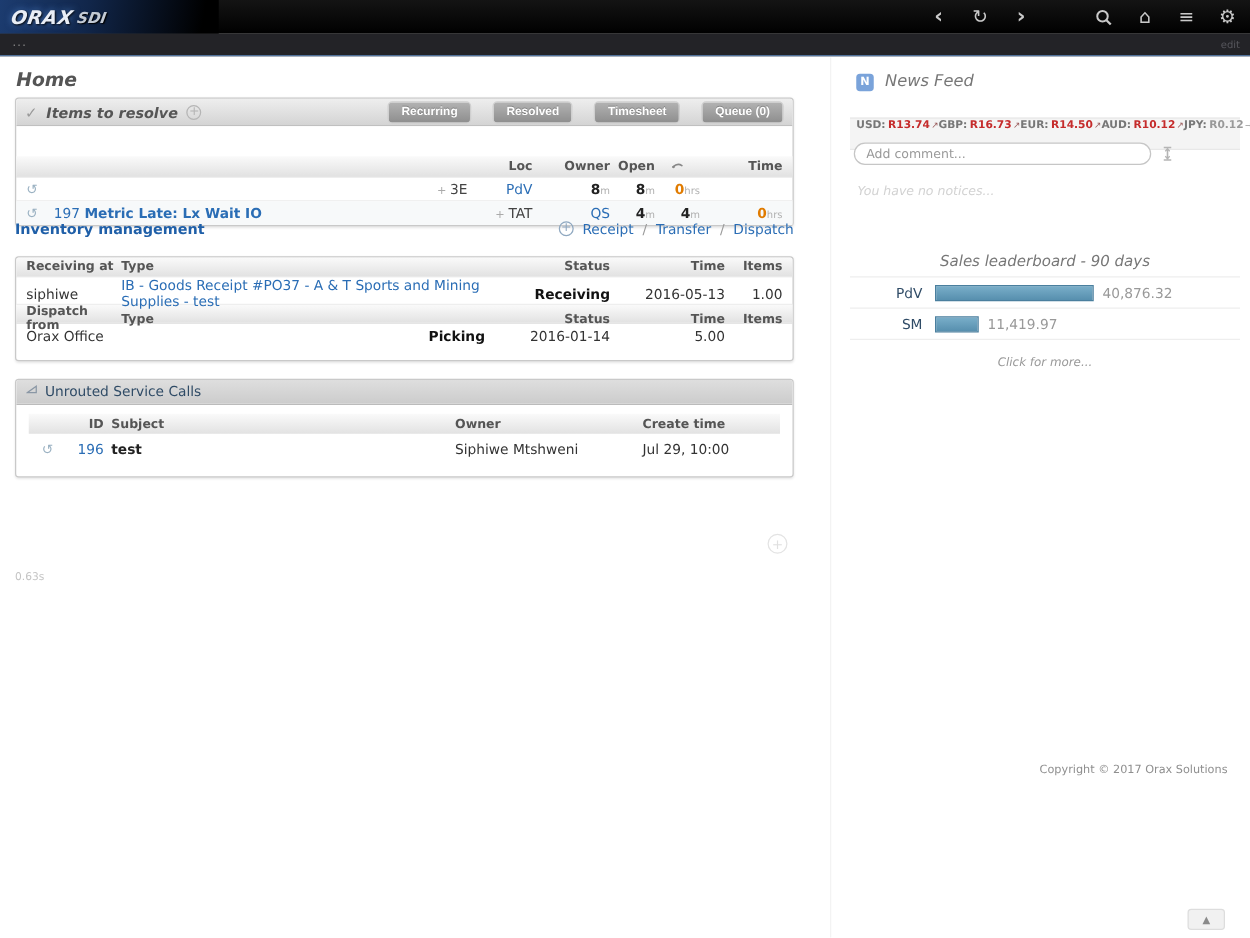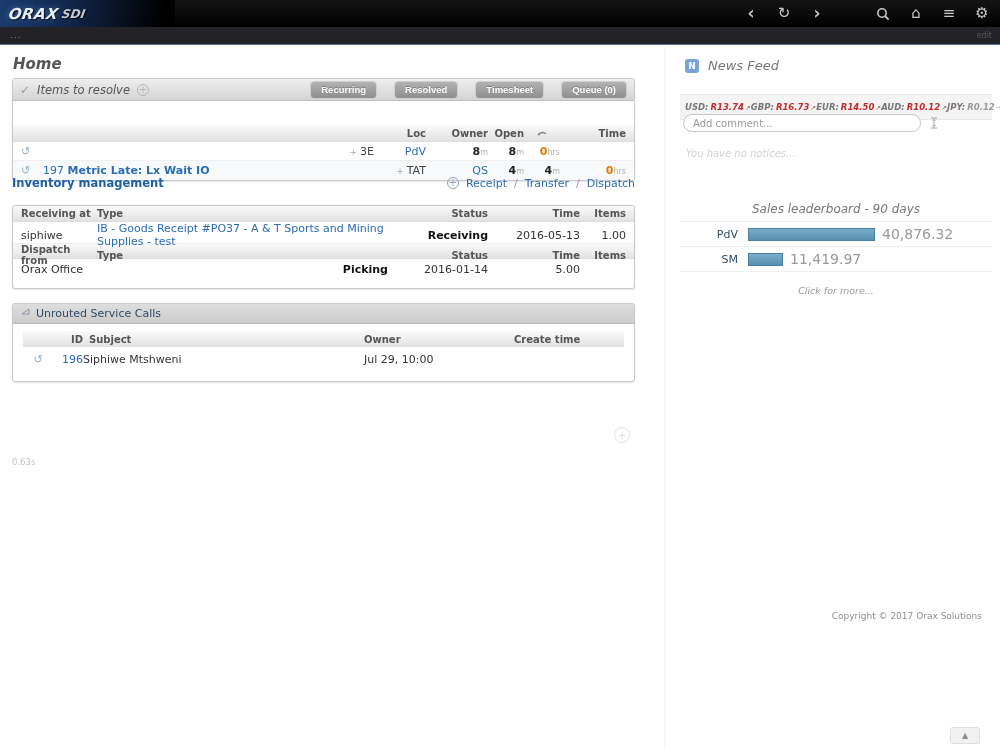--- a/index.html
+++ b/index.html
@@ -37,21 +37,21 @@
     border-bottom:1px solid #c0c0c0; border-radius:2px 2px 0 0;
     display:flex; align-items:center; padding:0 7px; }
   .colhead { background:linear-gradient(#fafafa,#e2e2e2); border-bottom:1px solid #ddd;
     font-weight:bold; color:#555; font-size:10px; }
 
   .page-title { position:absolute; left:13px; top:55px; font-style:italic; font-size:15px; color:#555; }
 
   
   #items-panel { left:12px; top:78px; width:623px; }
   .check-icon { color:#999; font-size:12px; margin-right:7px; }
-  .ir-title { font-style:italic; font-weight:normal; color:#555; font-size:11.5px; }
+  .ir-title { font-style:italic; font-weight:bold; color:#555; font-size:11.5px; }
   .plus-circle { display:inline-flex; align-items:center; justify-content:center;
     width:12px; height:12px; border:1px solid #b5b5b5; border-radius:50%;
     color:#b5b5b5; font-size:10px; margin-left:7px; cursor:pointer; line-height:1; }
   .pill { margin-left:0; padding:2px 10px 3px; font-size:9.5px; font-weight:bold; color:#fff;
     background:linear-gradient(#b2b2b2,#8e8e8e); border:1px solid #cfcfcf; border-radius:4px;
     text-shadow:0 -1px 0 rgba(0,0,0,.25); cursor:pointer; white-space:nowrap; }
   .pill-row { margin-left:auto; display:flex; gap:17px; }
   .ir-grid { display:grid; grid-template-columns:22px 1fr 52px 62px 36px 36px 66px;
     align-items:center; padding:0 8px; }
   .ir-grid.colhead { height:17px;margin-top:24px; }
@@ -105,22 +105,22 @@
   .render-time { position:absolute; left:12px; top:457px; color:#c4c4c4; font-size:8.5px; }
 
   
   .v-divider { position:absolute; left:664px; top:46px; width:1px; height:704px; background:#f3f3f3; }
   .nf-head { position:absolute; left:685px; top:58px; display:flex; align-items:center; }
   .nf-badge { width:14px; height:14px; border-radius:3px; background:#7aa3da; color:#fff;
     font-size:9px; font-weight:bold; display:flex; align-items:center; justify-content:center; }
   .nf-title { font-style:italic; font-size:13px; color:#777; margin-left:9px; }
   .ticker { position:absolute; left:680px; top:94px; width:312px; height:26px;
     background:#f4f4f4; border-top:1px solid #e8e8e8; border-bottom:1px solid #e8e8e8;
-    display:flex; align-items:center; justify-content:space-between; padding:0 5px;
-    font-size:8.5px; font-style:italic; }
+    display:flex; align-items:flex-start; justify-content:space-between; padding:0 5px;
+    font-size:8.5px; }
   .tk-label { color:#777; font-weight:bold; }
   .tk-value { color:#c52b2b; font-weight:bold; margin-left:2px; }
   .tk-trend { color:#9a5a5a; font-size:7px; margin-left:1px; }
   .ticker-item { cursor:pointer; white-space:nowrap; }
   .ticker-item.muted .tk-value { color:#999; }
   .ticker-item.muted .tk-trend { color:#999; }
   .comment-box { position:absolute; left:683px; top:114px; width:238px; height:18px;
     border:1px solid #c6c6c6; border-radius:9px; background:#fff; padding:0 9px; }
   .comment-box input { width:100%; height:16px; border:none; outline:none; font-size:10px;
     color:#333; background:transparent; font-family:inherit; }
@@ -128,21 +128,21 @@
   .resize-icon { position:absolute; left:928px; top:116px; cursor:pointer; }
   .notices { position:absolute; left:686px; top:148px; font-style:italic; color:#d2d2d2; font-size:10px; }
 
   .lb-title { position:absolute; left:680px; top:202px; width:312px; text-align:center;
     font-style:italic; color:#777; font-size:12px; }
   .lb-table { position:absolute; left:680px; top:221px; width:312px; border-bottom:1px solid #eee; }
   .lb-row { display:flex; align-items:center; height:25px; border-top:1px solid #eee; }
   .lb-label { width:58px; text-align:right; color:#2f4b66; font-size:11px; }
   .lb-bar { height:13px; margin-left:10px; border:1px solid #4a7f9e;
     background:linear-gradient(#79aec9,#578fae); }
-  .lb-value { color:#999; font-size:14px; margin-left:7px; }
+  .lb-value { color:#999; font-size:11px; margin-left:7px; }
   .lb-more { position:absolute; left:680px; top:285px; width:312px; text-align:center;
     font-style:italic; color:#999; font-size:9.5px; cursor:pointer; }
   .copyright { position:absolute; left:680px; top:611px; width:302px; text-align:right;
     color:#8f8f8f; font-size:9px; }
   .scroll-top { position:absolute; left:950px; top:727px; width:30px; height:17px;
     background:#f1f1f1; border:1px solid #ddd; border-radius:3px; color:#8a8a8a;
     font-size:8px; display:flex; align-items:center; justify-content:center; cursor:pointer; }
 </style>
 </head>
 <body>
@@ -275,20 +275,21 @@
     <div class="sc-grid colhead">
       <span></span>
       <span class="ra">ID</span>
       <span class="pad-l">Subject</span>
       <span>Owner</span>
       <span>Create time</span>
     </div>
     <div class="sc-grid sc-row">
       <span class="row-icon ctr">↺</span>
       <span class="ra link-id">196</span>
+      <span class="pad-l sc-subject">test</span>
       <span>Siphiwe Mtshweni</span>
       <span>Jul 29, 10:00</span>
     </div>
   </div>
 </section>
 
 <span class="ghost-add">+</span>
 <span class="render-time">0.63s</span>
 
 <div class="v-divider"></div>

